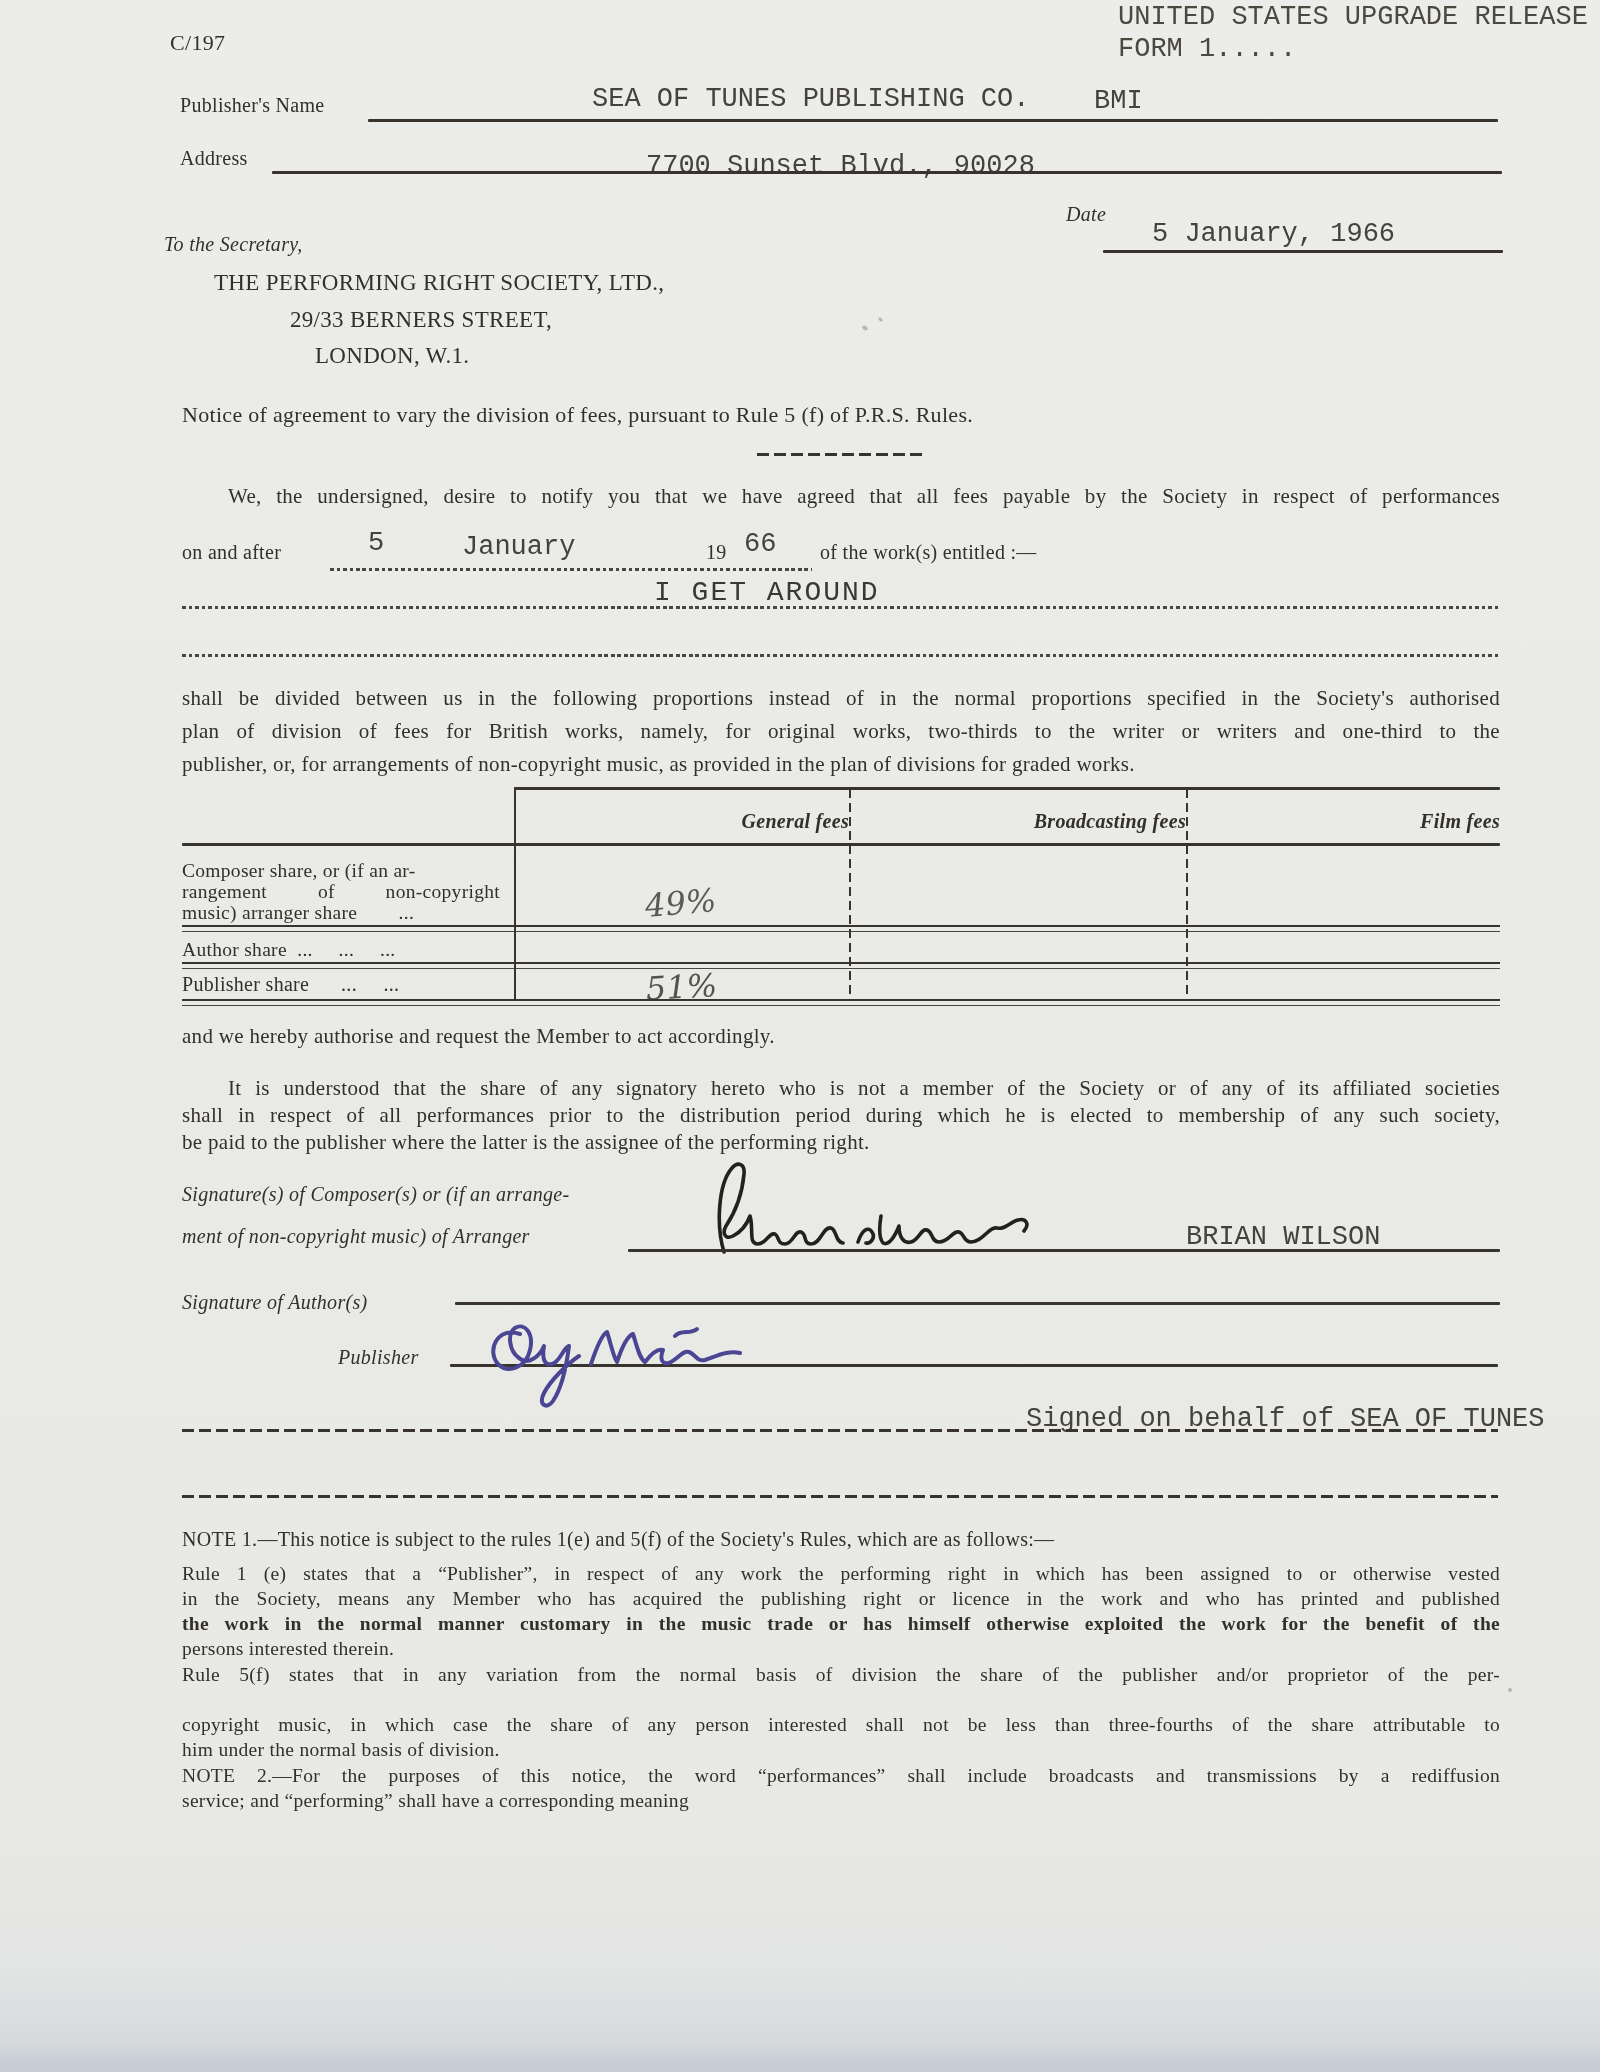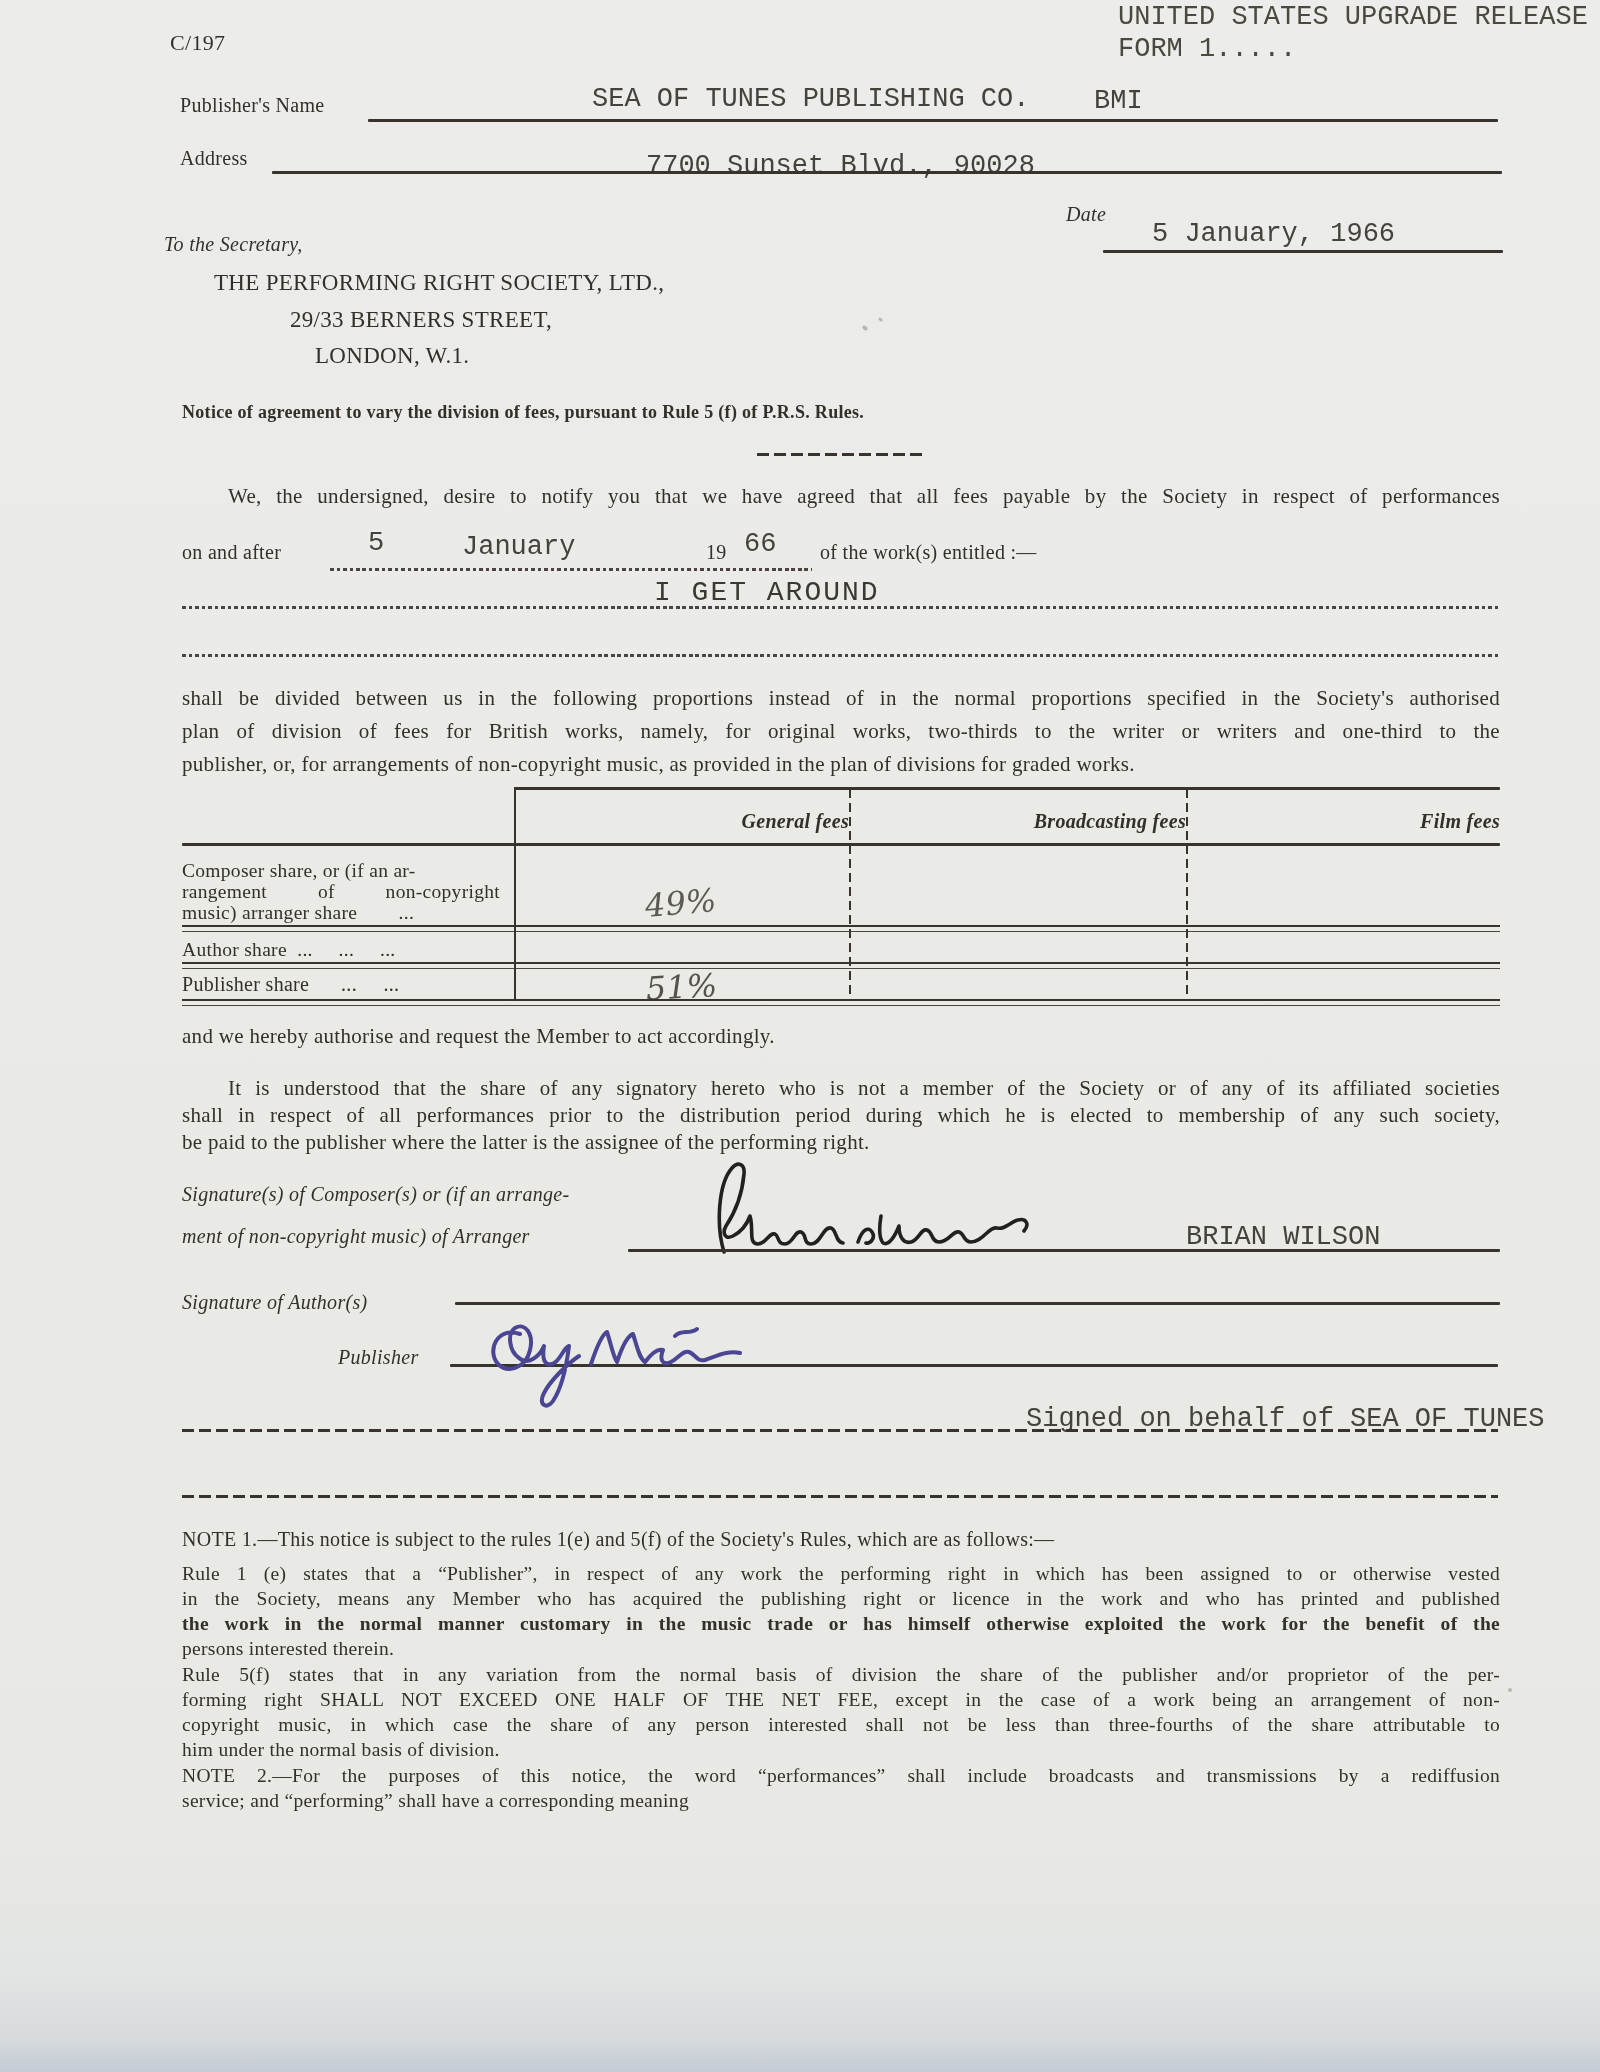--- a/index.html
+++ b/index.html
@@ -44,21 +44,21 @@
 
   <div class="abs serif it" style="left:1066px;top:203px;font-size:20px;">Date</div>
   <div class="abs typed" style="left:1152px;top:219px;">5 January, 1966</div>
   <div class="abs hline" style="left:1103px;top:250px;width:400px;"></div>
 
   <div class="abs serif it" style="left:164px;top:233px;font-size:20px;">To the Secretary,</div>
   <div class="abs serif" style="left:214px;top:270px;font-size:23px;">THE PERFORMING RIGHT SOCIETY, LTD.,</div>
   <div class="abs serif" style="left:290px;top:307px;font-size:23px;">29/33 BERNERS STREET,</div>
   <div class="abs serif" style="left:315px;top:343px;font-size:23px;">LONDON, W.1.</div>
 
-  <div class="abs serif" style="left:182px;top:402px;font-size:18px;font-weight:bold;">Notice of agreement to vary the division of fees, pursuant to Rule 5 (f) of P.R.S. Rules.</div>
+  <div class="abs serif" style="left:182px;top:402px;font-size:22px;">Notice of agreement to vary the division of fees, pursuant to Rule 5 (f) of P.R.S. Rules.</div>
   <div class="abs dash" style="left:757px;top:453px;width:170px;"></div>
 
   <div class="abs serif jline" style="left:182px;top:484px;width:1318px;font-size:21px;text-indent:46px;">We, the undersigned, desire to notify you that we have agreed that all fees payable by the Society in respect of performances</div>
 
   <div class="abs serif" style="left:182px;top:541px;font-size:20px;">on and after</div>
   <div class="abs fdot" style="left:330px;top:568px;width:482px;"></div>
   <div class="abs typed" style="left:368px;top:528px;">5</div>
   <div class="abs typed" style="left:462px;top:532px;">January</div>
   <div class="abs serif" style="left:706px;top:541px;font-size:20px;">19</div>
   <div class="abs typed" style="left:744px;top:529px;">66</div>
@@ -122,21 +122,20 @@
   <div class="abs dash" style="left:182px;top:1495px;width:1316px;"></div>
 
   <div class="abs serif" style="left:182px;top:1528px;font-size:20px;">NOTE 1.—This notice is subject to the rules 1(e) and 5(f) of the Society's Rules, which are as follows:—</div>
 
   <div class="abs serif jline" style="left:182px;top:1563px;width:1318px;font-size:19.5px;">Rule 1 (e) states that a “Publisher”, in respect of any work the performing right in which has been assigned to or otherwise vested</div>
   <div class="abs serif jline" style="left:182px;top:1588px;width:1318px;font-size:19.5px;">in the Society, means any Member who has acquired the publishing right or licence in the work and who has printed and published</div>
   <div class="abs serif jline" style="left:182px;top:1613px;width:1318px;font-size:19.5px;font-weight:bold;">the work in the normal manner customary in the music trade or has himself otherwise exploited the work for the benefit of the</div>
   <div class="abs serif wrapline" style="left:182px;top:1638px;width:1318px;font-size:19.5px;">persons interested therein.</div>
 
   <div class="abs serif jline" style="left:182px;top:1664px;width:1318px;font-size:19.5px;">Rule 5(f) states that in any variation from the normal basis of division the share of the publisher and/or proprietor of the per-</div>
-  <div class="abs serif jline" style="left:182px;top:1689px;width:1318px;font-size:19.5px;">forming right SHALL NOT EXCEED ONE HALF OF THE NET FEE, except in the case of a work being an arrangement of non-</div>
   <div class="abs serif jline" style="left:182px;top:1714px;width:1318px;font-size:19.5px;">copyright music, in which case the share of any person interested shall not be less than three-fourths of the share attributable to</div>
   <div class="abs serif wrapline" style="left:182px;top:1739px;width:1318px;font-size:19.5px;">him under the normal basis of division.</div>
 
   <div class="abs serif jline" style="left:182px;top:1765px;width:1318px;font-size:19.5px;">NOTE 2.—For the purposes of this notice, the word “performances” shall include broadcasts and transmissions by a rediffusion</div>
   <div class="abs serif wrapline" style="left:182px;top:1790px;width:1318px;font-size:19.5px;">service; and “performing” shall have a corresponding meaning</div>
 
   <div class="abs speck" style="left:862px;top:326px;width:6px;height:4px;transform:rotate(35deg);"></div>
   <div class="abs speck" style="left:878px;top:318px;width:5px;height:3px;transform:rotate(40deg);"></div>
   <div class="abs speck" style="left:1508px;top:1688px;width:4px;height:4px;"></div>
   <div class="abs" style="left:0;bottom:0;width:1600px;height:30px;background:linear-gradient(180deg,rgba(200,205,213,0),#c6ccd5);"></div>

